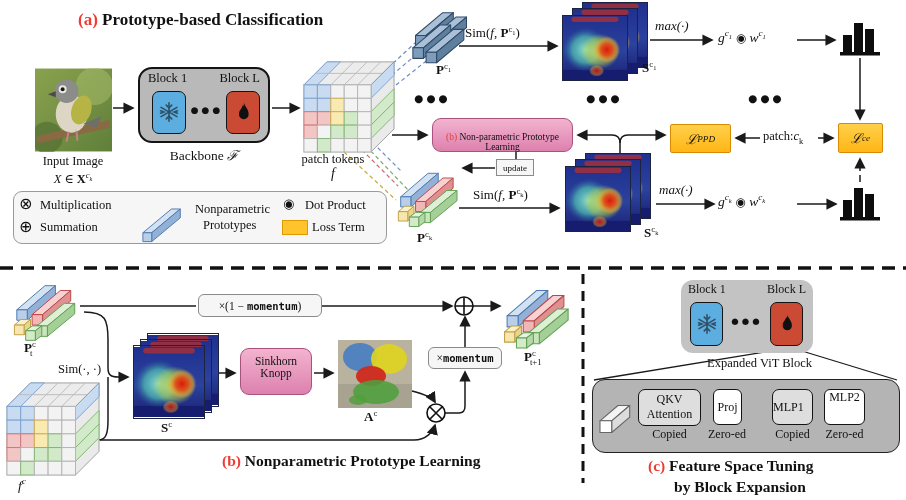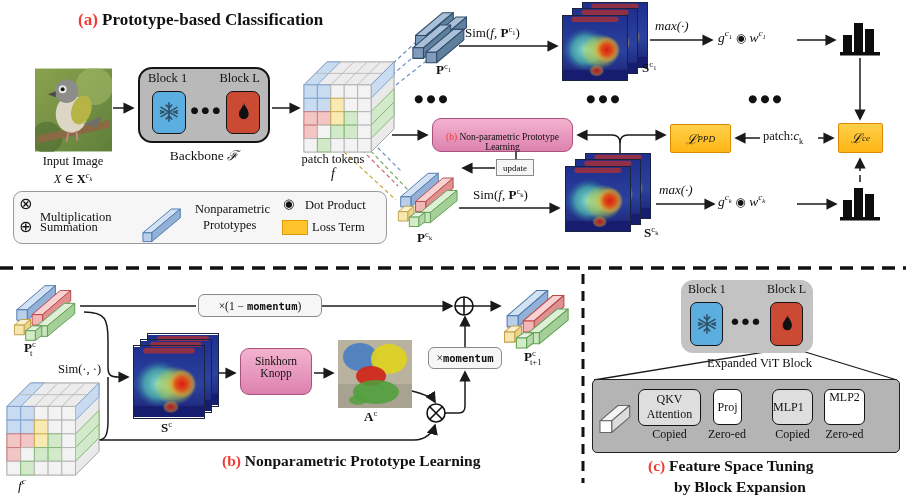--- a/index.html
+++ b/index.html
@@ -332,21 +332,21 @@
 <div class="abs ctr nowrap" style="left:138px;top:146px;width:132px;font-size:13.5px"><span>Backbone </span><span class="math">ℱ</span></div>
 
 <svg class="abs" style="left:303px;top:57px" width="92" height="96">
       <use href="#cube"></use>
     </svg>
 <div class="abs lbl ctr" style="left:292px;top:152px;width:82px">patch tokens</div>
 <div class="abs math ctr" style="left:292px;top:166px;width:82px;font-size:14px">f</div>
 
 <div class="roundbox legendbox" style="left:13px;top:191px;width:374px;height:53px">
   <div class="abs sym" style="left:5px;top:2px;font-size:16px">⊗</div>
-  <div class="abs lbl" style="left:26px;top:18px">Multiplication</div>
+  <div class="abs lbl" style="left:26px;top:6px">Multiplication</div>
   <div class="abs sym" style="left:5px;top:25px;font-size:16px">⊕</div>
   <div class="abs lbl" style="left:26px;top:28px">Summation</div>
   <svg class="abs" style="left:126px;top:0px" width="52" height="53">
         <use href="#proto-single"></use>
       </svg>
   <div class="abs lbl" style="left:181px;top:10px">Nonparametric</div>
   <div class="abs lbl" style="left:189px;top:26px">Prototypes</div>
   <div class="abs sym" style="left:269px;top:4px;font-size:13px">◉</div>
   <div class="abs lbl" style="left:291px;top:6px">Dot Product</div>
   <div class="abs" style="left:268px;top:28px;width:24px;height:13px;background:#ffc32b;border:1px solid #e09a00"></div>
@@ -486,21 +486,21 @@
   <div class="abs dots ctr" style="left:42px;top:36px;width:48px;font-size:8.5px">●●●</div>
   <div class="roundbox blockred" style="left:89px;top:22px;width:33px;height:44px">
     <svg class="abs" style="left:7px;top:9px" width="19" height="23">
           <use href="#flame"></use>
         </svg>
   </div>
 </div>
 
 <div class="abs nowrap" style="left:707px;top:356px;font-size:12.5px">Expanded ViT Block</div>
 
-<div class="roundbox" style="left:592px;top:379px;width:308px;height:74px;background:#b4b4b4;border:1.6px solid #222;border-radius:5px">
+<div class="roundbox" style="left:592px;top:379px;width:308px;height:74px;background:#b4b4b4;border:1.6px solid #222;border-radius:13px">
   <svg class="abs" style="left:5px;top:21px" width="40" height="36">
         <use href="#bar-white"></use>
       </svg>
   <div class="roundbox ltgraybox ctr" style="left:45px;top:9px;width:63px;height:37px;padding-top:2px">
     <div style="font-size:12px;line-height:15px">QKV</div>
     <div style="font-size:12px;line-height:15px">Attention</div>
   </div>
   <div class="roundbox whitebox" style="left:120px;top:9px;width:29px;height:36px;display:flex;align-items:center;justify-content:center">
         <span style="font-size:12px">Proj</span>
       </div>

